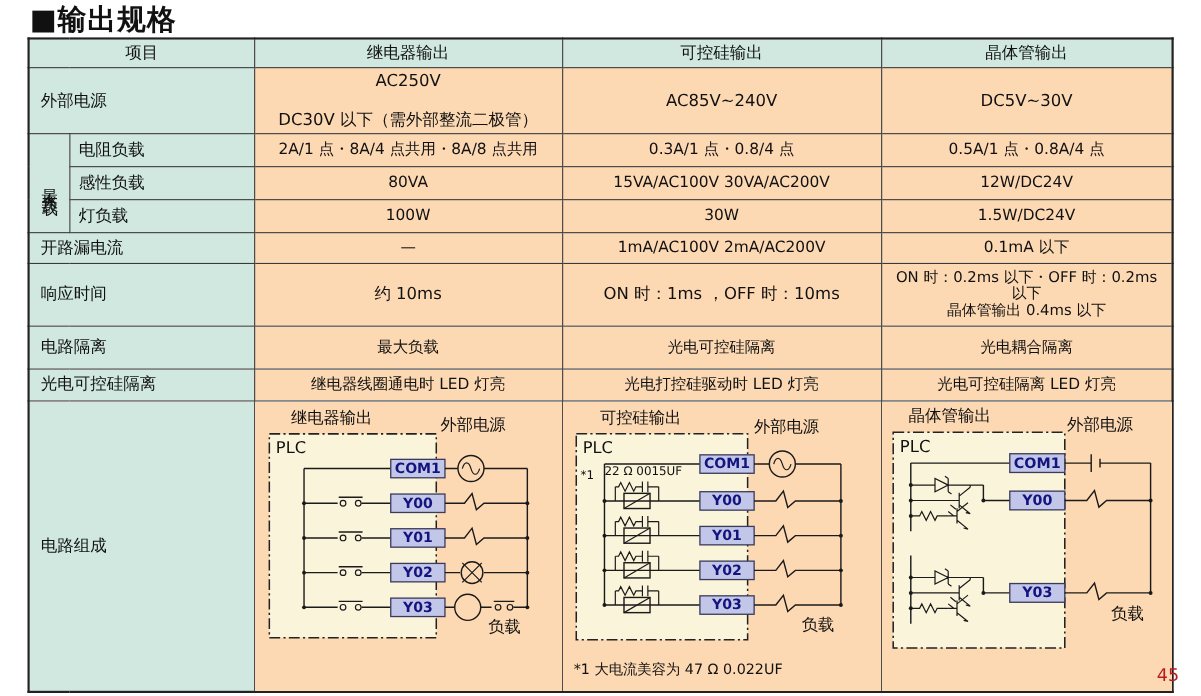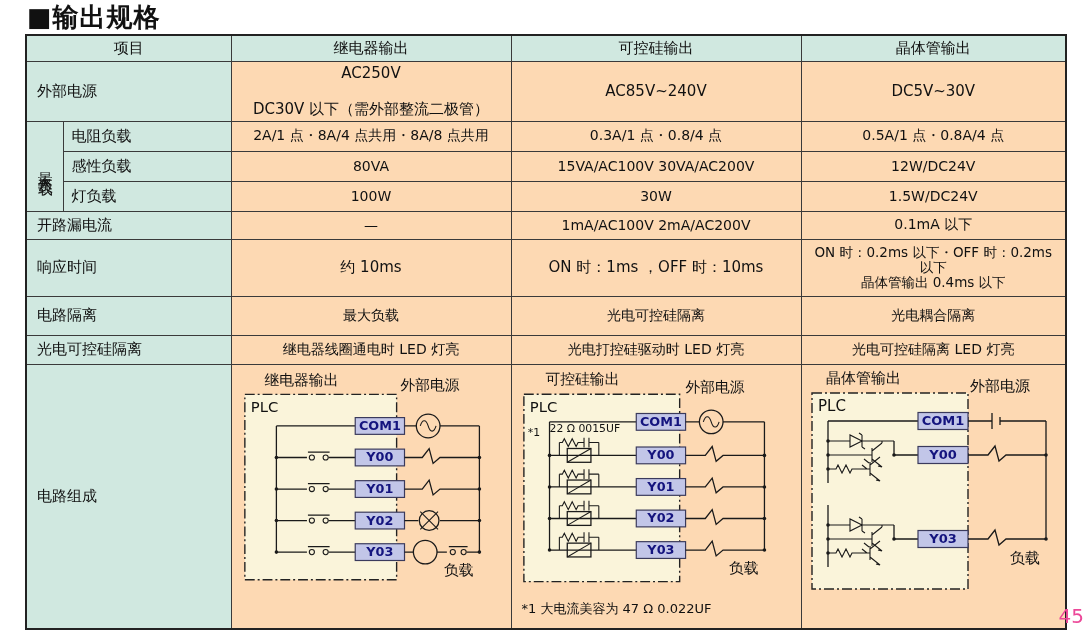--- a/index.html
+++ b/index.html
@@ -21,21 +21,21 @@
   td.big{font-size:15px}
   .vwrap{writing-mode:vertical-rl;text-orientation:upright;margin:0 auto;font-size:15px;letter-spacing:3px;line-height:1}
   th.group{text-align:center;padding:0}
   th.sub{padding-left:8px}
   .gap-lines div{line-height:1.1}
   .gap-lines .l1{margin-bottom:20px}
   .resp2{font-size:13.5px;line-height:1.1}
   .resp2 .l1{margin-bottom:0}
   td.circuit-cell{vertical-align:top;padding:4px 2px 2px 2px;position:relative}
   .footnote{position:absolute;left:10px;bottom:10px;font-size:13px;text-align:right;white-space:nowrap}
-  .page-number{position:absolute;right:8px;top:604px;font-size:20px;color:#ec4899}
+  .page-number{position:absolute;right:20px;top:604px;font-size:16px;color:#b91c1c}
   
   svg{display:block;margin:0 auto}
   svg text{font-family:"DejaVu Sans","Liberation Sans",sans-serif}
   .wire{stroke:#1a1a1a;stroke-width:1.3;fill:none}
   .thin{stroke:#1a1a1a;stroke-width:1.1;fill:none}
   .plcbox{fill:var(--plc-bg);stroke:#222;stroke-width:1.4;stroke-dasharray:10 3 2 3}
   .lbox{fill:var(--label-box);stroke:#3a3a5c;stroke-width:1.2}
   .lbox-text{font-size:13px;fill:var(--accent-text);font-weight:bold}
   .cjk{font-size:15px;fill:#111}
   .small{font-size:11px;fill:#111}

